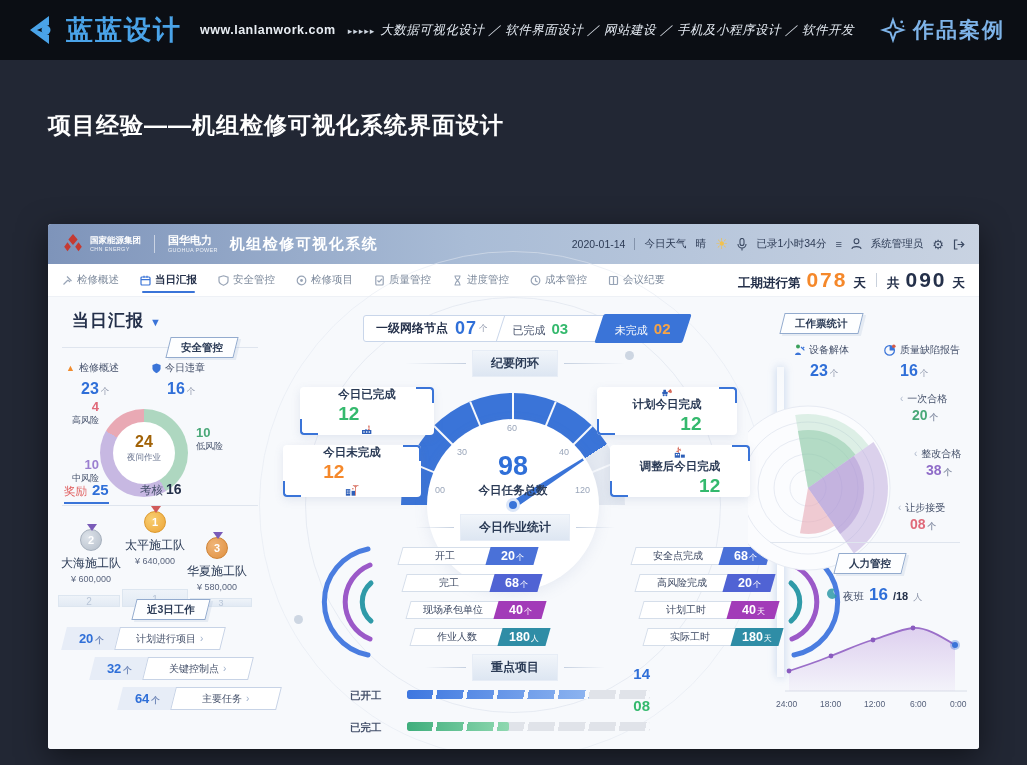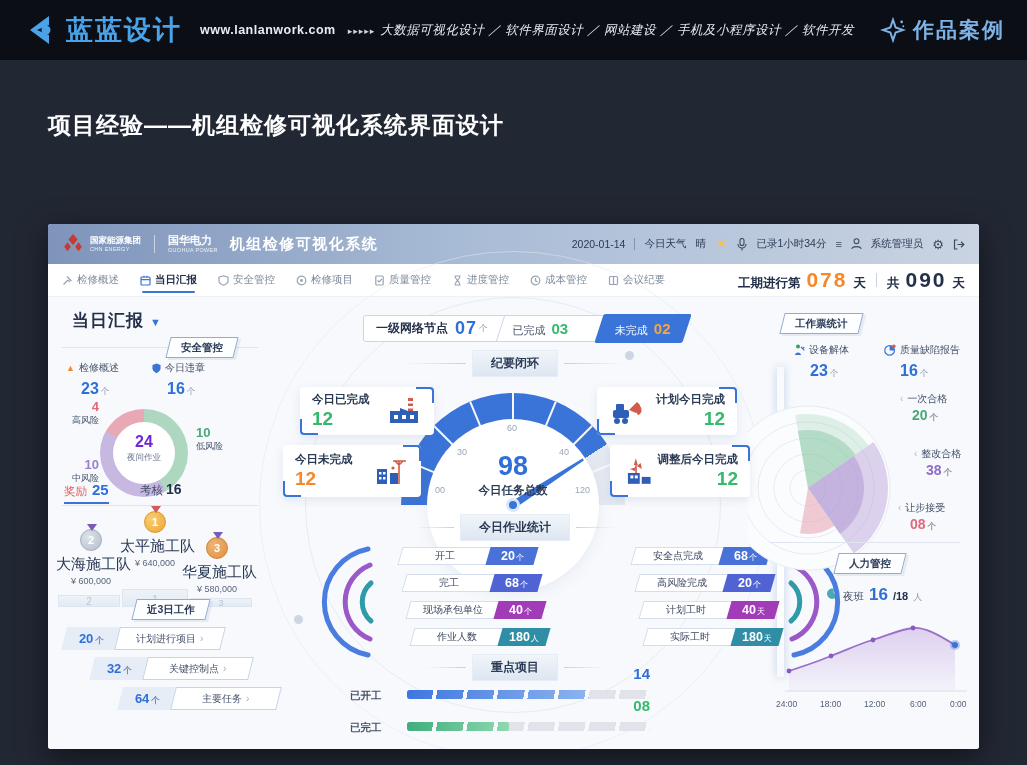--- a/index.html
+++ b/index.html
@@ -68,40 +68,40 @@
   .lp-title .caret { color:#3a74d8; font-size:11px; margin-left:6px; }
   .lstat { position:absolute; width:86px; }
   .lstat .lr { display:flex; align-items:center; gap:4px; font-size:10px; color:#44506a; }
   .warn-ic { color:#f08c2e; font-size:9px; }
   .lstat .vv { margin-top:5px; padding-left:15px; }
   .num-b { color:#2f6fd8; font-size:16px; font-weight:bold; }
   .unit { font-size:8.5px; color:#8a93a8; margin-left:2px; }
   .donut { position:absolute; left:52px; top:112px; width:88px; height:88px; border-radius:50%; background:conic-gradient(from 0deg,#aed7c0 0 150deg,#c7b8e2 150deg 300deg,#e9a9b4 300deg 360deg); }
   .donut::after { content:""; position:absolute; inset:13px; background:#fff; border-radius:50%; }
   .donut-c { position:absolute; left:52px; top:136px; width:88px; text-align:center; z-index:2; }
-  .donut-c .v { font-size:16px; font-weight:bold; color:#6d28d9; }
+  .donut-c .v { font-size:16px; font-weight:bold; color:#a16207; }
   .donut-c .l { font-size:8.5px; color:#6a7590; margin-top:1px; }
   .dlab { position:absolute; line-height:1.2; }
   .dlab .n { font-size:13px; font-weight:bold; }
   .dlab .t { font-size:9px; color:#44506a; }
   .rw { position:absolute; left:16px; top:184px; display:flex; align-items:baseline; cursor:pointer; }
   .rw .rlab { color:#e05c5c; font-size:11.5px; }
   .rw .rval { color:#2f6fd8; font-size:15px; font-weight:bold; margin-left:5px; }
   .rw.active { border-bottom:2px solid #3a74d8; padding-bottom:3px; }
   .aw { position:absolute; left:92px; top:184px; display:flex; align-items:baseline; cursor:pointer; }
   .aw .alab { color:#44506a; font-size:11.5px; }
   .aw .aval { color:#24304a; font-size:14px; font-weight:bold; margin-left:3px; }
   .team { position:absolute; width:70px; text-align:center; }
   .medal { width:22px; height:22px; border-radius:50%; margin:0 auto; color:#fff; font-size:11px; font-weight:bold; display:flex; align-items:center; justify-content:center; position:relative; }
   .medal::before { content:""; position:absolute; top:-6px; left:6px; width:0; height:0; border-left:5px solid transparent; border-right:5px solid transparent; border-top:7px solid #7a5bb8; }
   .m-gold { background:radial-gradient(circle at 35% 35%,#f8cf72,#eda437); border:1px solid #dd9a2e; }
   .m-gold::before { border-top-color:#d05a5a; }
   .m-silver { background:radial-gradient(circle at 35% 35%,#dde3ea,#b4bdc9); border:1px solid #a6b0bd; }
   .m-bronze { background:radial-gradient(circle at 35% 35%,#f0b578,#df8f3e); border:1px solid #cf8336; }
-  .team .tn { font-size:15px; color:#2a3a55; margin-top:4px; white-space:nowrap; }
+  .team .tn { font-size:12px; color:#2a3a55; margin-top:4px; white-space:nowrap; }
   .team .ta { font-size:9px; color:#5a657e; margin-top:2px; }
   .pod { position:absolute; background:linear-gradient(180deg,#eef3f9,#e2eaf4); border:1px solid #dde6f0; color:#b9c6d8; font-size:11px; text-align:center; }
   .r3 { position:absolute; display:flex; height:23px; cursor:pointer; }
   .r3-num { background:#e7edf7; transform:skewX(-14deg); width:54px; display:flex; align-items:center; justify-content:center; }
   .r3-num>i { transform:skewX(14deg); font-style:normal; color:#2f6fd8; font-size:13px; font-weight:bold; }
   .r3-num .unit { color:#6f87b8; }
   .r3-lab { background:#fff; border:1px solid #c7d3e6; transform:skewX(-14deg); width:106px; margin-left:-1px; display:flex; align-items:center; justify-content:center; }
   .r3-lab>i { transform:skewX(14deg); font-style:normal; font-size:10px; color:#44506a; white-space:nowrap; }
   .r3-lab .chev { color:#9fb0cb; margin-left:4px; font-size:10px; }
 
@@ -123,21 +123,21 @@
   .g-arc { position:absolute; left:0; top:0; width:224px; height:112px; border-radius:112px 112px 0 0; background:conic-gradient(from 270deg at 50% 100%,#3a74d8 0 147deg,#e4e9f1 147deg 180deg); }
   .g-sep { position:absolute; left:111px; bottom:0; width:2px; height:112px; background:#f7f9fc; transform-origin:50% 100%; }
   .g-in { position:absolute; left:26px; top:26px; width:172px; height:172px; border-radius:50%; background:#ffffff; box-shadow:0 4px 14px rgba(120,140,180,.12); }
   .g-tick { position:absolute; font-size:9px; color:#9aa6ba; z-index:3; }
   .g-needle { position:absolute; left:107px; bottom:0; width:10px; height:84px; transform-origin:50% 100%; transform:rotate(57deg); z-index:4; }
   .g-needle i { display:block; width:100%; height:100%; background:#3a74d8; clip-path:polygon(38% 0,62% 0,88% 100%,12% 100%); }
   .g-pivot { position:absolute; left:105px; top:105px; width:14px; height:14px; border-radius:50%; background:#3a74d8; border:3px solid #dbe6f8; z-index:5; }
   .g-val { position:absolute; left:0; width:224px; top:58px; text-align:center; z-index:6; font-size:27px; font-weight:bold; color:#2f6fd8; }
   .g-lab { position:absolute; left:0; width:224px; top:90px; text-align:center; z-index:6; font-size:11.5px; font-weight:bold; color:#2a3a55; }
 
-  .gcard { position:absolute; background:#fff; border-radius:4px; box-shadow:0 3px 10px rgba(100,120,160,.14); display:flex; align-items:center; justify-content:space-between; padding:0 12px; z-index:7; }
+  .gcard { position:absolute; background:#fff; border-radius:4px; box-shadow:0 3px 10px rgba(100,120,160,.14); display:flex; align-items:center; justify-content:space-between; padding:0 12px; z-index:7;flex-direction:column; }
   .gcard::before { content:""; position:absolute; top:0; right:0; width:16px; height:14px; border-top:2px solid #3a74d8; border-right:2px solid #3a74d8; border-radius:0 4px 0 0; }
   .gcard::after { content:""; position:absolute; bottom:0; left:0; width:16px; height:14px; border-bottom:2px solid #3a74d8; border-left:2px solid #3a74d8; border-radius:0 0 0 4px; }
   .gc-t .lb { font-size:11.5px; font-weight:bold; color:#2a3a55; white-space:nowrap; }
   .gc-t .vl { font-size:19px; font-weight:bold; margin-top:1px; }
   .v-green { color:#34b96d; } .v-orange { color:#f5882a; }
 
   .wrow { position:absolute; display:flex; height:18px; }
   .wlab { width:90px; background:#fff; border:1px solid #d5deea; transform:skewX(-16deg); display:flex; align-items:center; justify-content:center; }
   .wlab>i { transform:skewX(16deg); font-style:normal; font-size:10px; color:#3a4660; white-space:nowrap; }
   .wval { width:48px; margin-left:-2px; transform:skewX(-16deg); display:flex; align-items:center; justify-content:center; }

